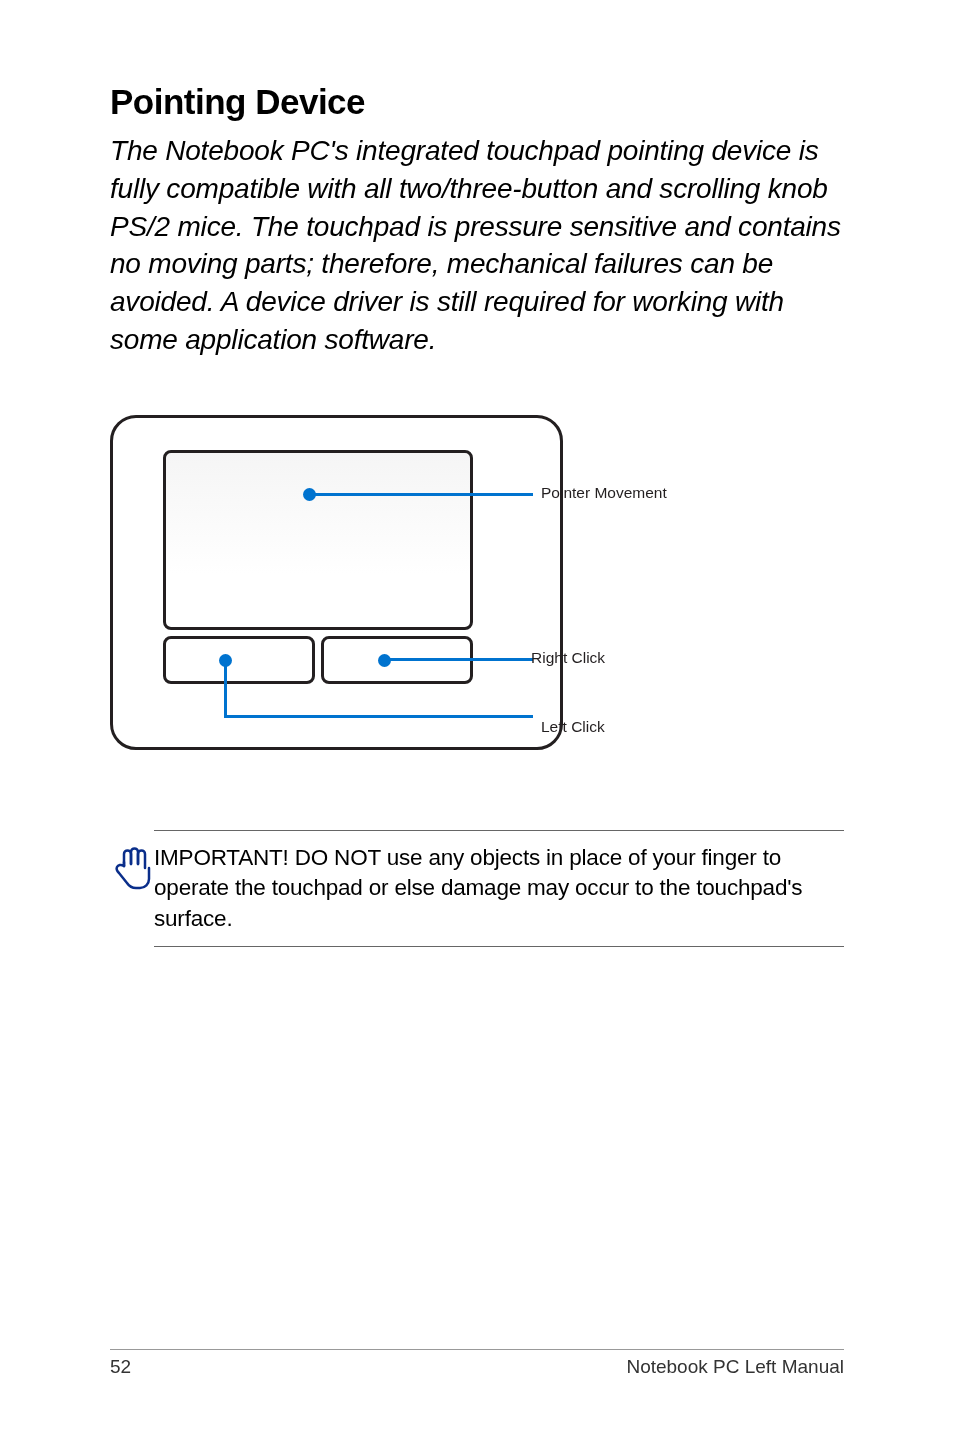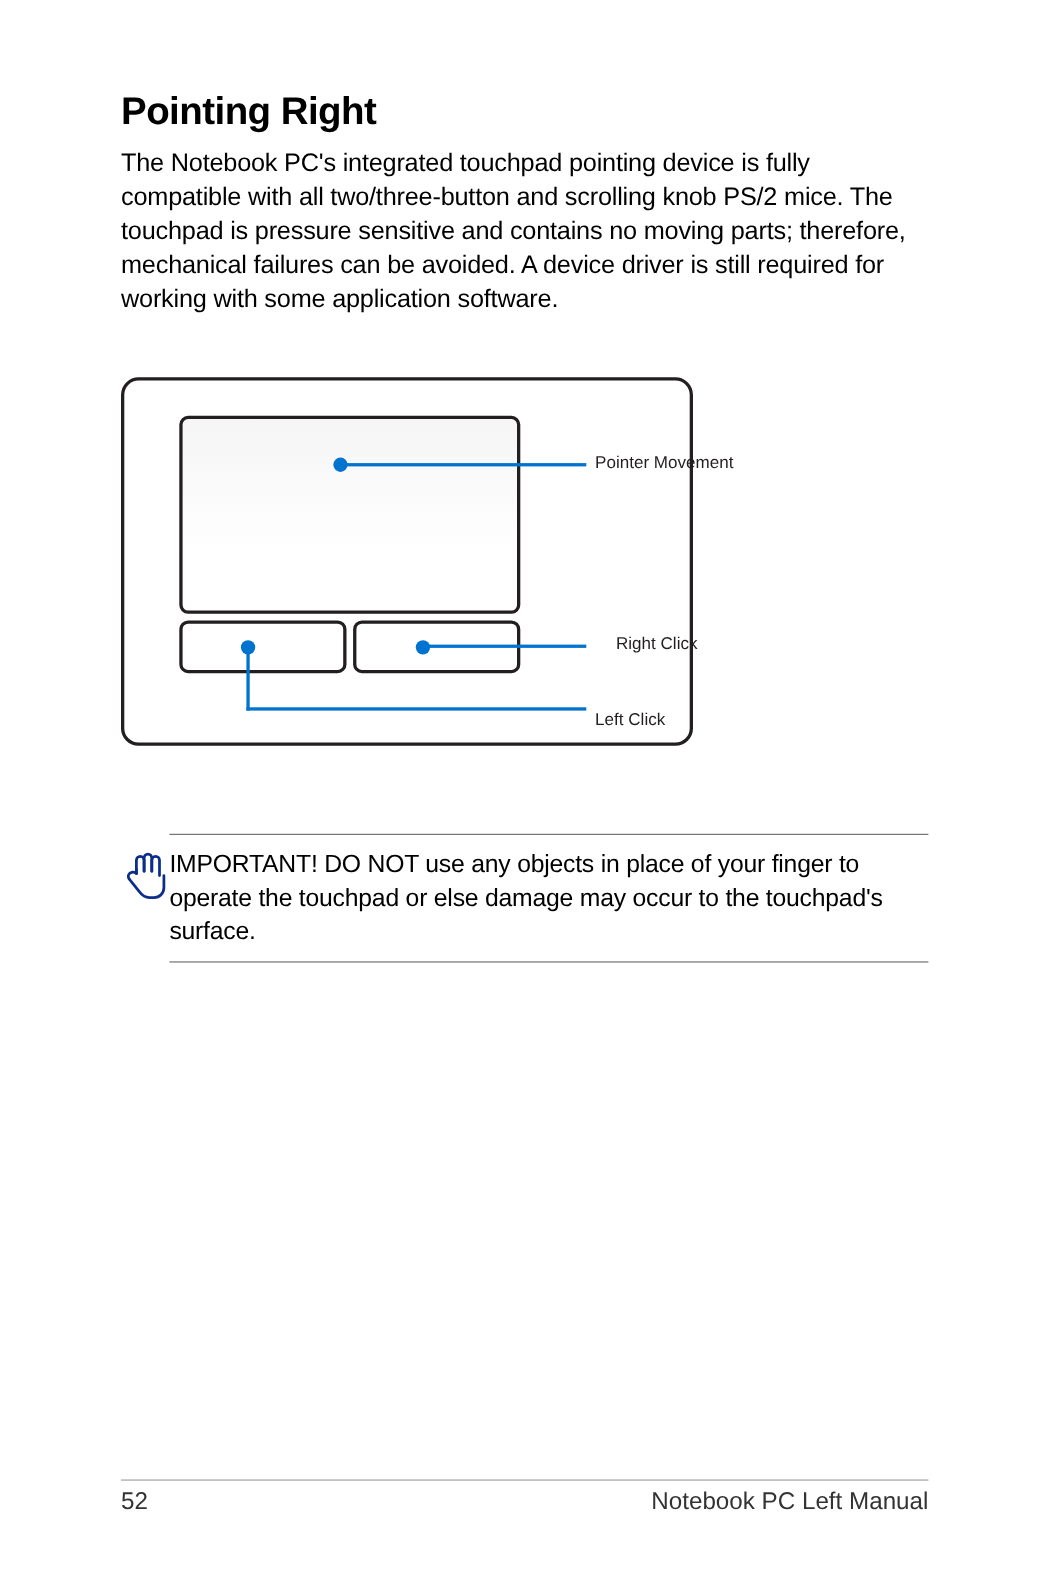--- a/index.html
+++ b/index.html
@@ -13,31 +13,32 @@
   .page {
     padding: 82px 110px 0 110px;
   }
   .heading {
     font-size: 35px;
     font-weight: 700;
     margin-bottom: 10px;
     letter-spacing: -0.5px;
   }
   .intro {
-    font-size: 23px;
+    font-size: 28px;
     line-height: 1.35;
     font-weight: 400;
     letter-spacing: -0.2px;
+    font-style: italic;
   }
   .diagram-outer {
     margin-top: 56px;
-    width: 520px;
+    width: 453px;
     height: 335px;
     border: 3px solid #231f20;
-    border-radius: 16px;
+    border-radius: 26px;
     position: relative;
   }
   .touchpad {
     position: absolute;
     left: 50px;
     top: 32px;
     width: 310px;
     height: 180px;
     border: 3px solid #231f20;
     border-radius: 8px;
@@ -104,47 +105,47 @@
   }
   .footer {
     position: absolute;
     left: 110px;
     right: 110px;
     bottom: 60px;
     border-top: 1px solid #999;
     padding-top: 6px;
     display: flex;
     justify-content: space-between;
-    font-size: 22px;
+    font-size: 19px;
     color: #333;
   }
   .footer .pagenum { }
   .footer .book { }
 </style>
 </head>
 <body>
 
 <div class="page">
-  <h1 class="heading">Pointing Right</h1>
+  <h1 class="heading">Pointing Device</h1>
   <p class="intro">The Notebook PC's integrated touchpad pointing device is fully compatible with all two/three-button and scrolling knob PS/2 mice. The touchpad is pressure sensitive and contains no moving parts; therefore, mechanical failures can be avoided. A device driver is still required for working with some application software.</p>
 
   <div class="diagram-outer">
     <div class="touchpad"></div>
     <div class="buttons-row">
       <div class="tp-button"></div>
       <div class="tp-button"></div>
     </div>
 
     <div class="dot" style="left:190px; top:70px;"></div>
     <div class="hline" style="left:200px; top:75px; width:220px;"></div>
     <div class="dlabel" style="left:428px; top:66px;">Pointer Movement</div>
 
     <div class="dot" style="left:265px; top:236px;"></div>
     <div class="hline" style="left:275px; top:240px; width:145px;"></div>
-    <div class="dlabel" style="left:447px; top:231px;">Right Click</div>
+    <div class="dlabel" style="left:418px; top:231px;">Right Click</div>
 
     <div class="dot" style="left:106px; top:236px;"></div>
     <div class="vline" style="left:111px; top:246px; height:54px;"></div>
     <div class="hline" style="left:111px; top:297px; width:309px;"></div>
     <div class="dlabel" style="left:428px; top:272px;margin-top:28px;">Left Click</div>
   </div>
 
   <div class="note-block">
     <div class="note-icon">
       <svg width="44" height="52" viewBox="0 0 44 52">

